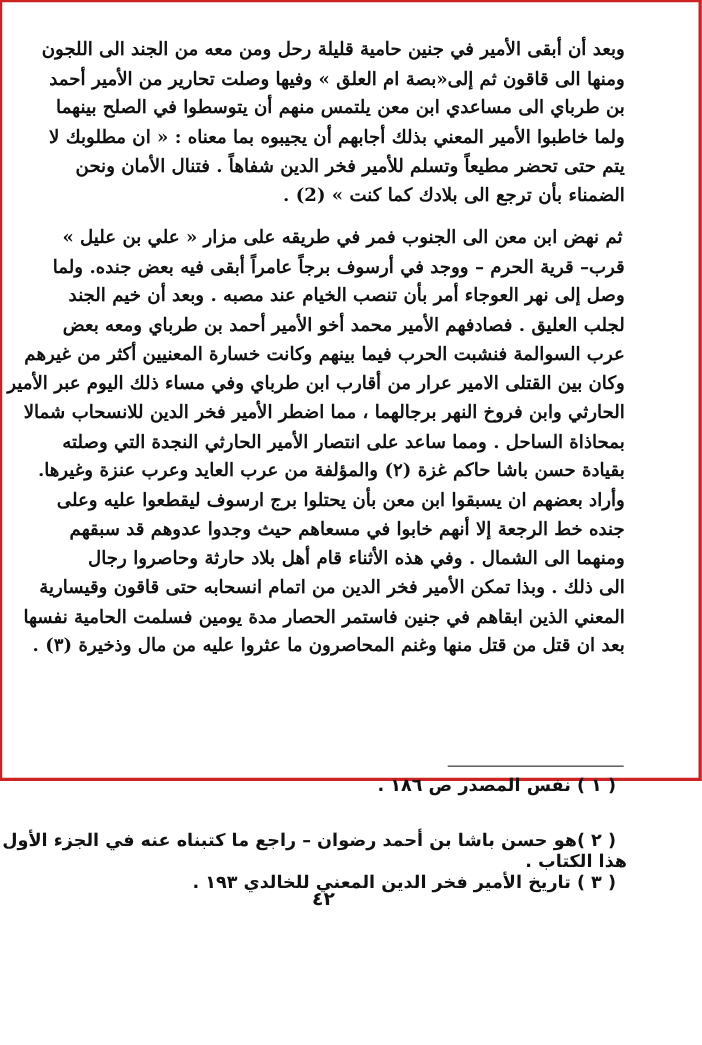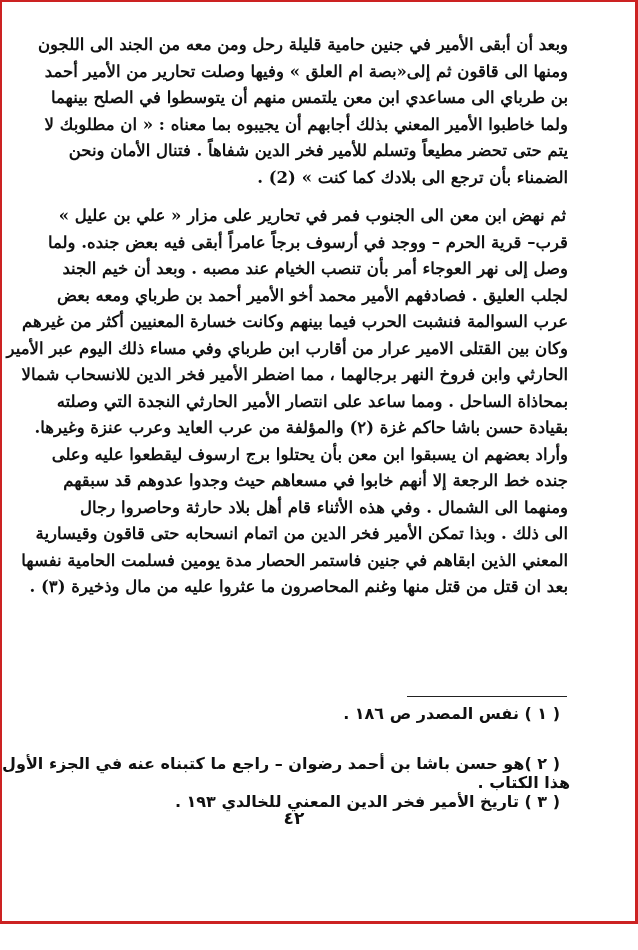--- a/index.html
+++ b/index.html
@@ -1,19 +1,19 @@
 <!DOCTYPE html>
 <html><head>
 <meta charset="utf-8">
 <style>
   html, body { margin: 0; padding: 0; background: #ffffff; }
   body { width: 638px; height: 950px; position: relative; overflow: hidden; }
   .frame {
     position: absolute; left: 0; top: 0;
-    width: 638px; height: 924px;
+    width: 638px; height: 710px;
     box-sizing: border-box;
     border-top: 2px solid #cc2222;
     border-left: 2px solid #cc2222;
     border-right: 3px solid #cc2222;
     border-bottom: 3px solid #cc2222;
     background: #ffffff;
   }
   .page {
     position: absolute; left: 78px; top: 30px; width: 488px;
     direction: rtl; text-align: justify;
@@ -57,21 +57,21 @@
   <div class="page">
     <div class="para">
       <span class="line first">وبعد أن أبقى الأمير في جنين حامية قليلة رحل ومن معه من الجند الى اللجون</span>
       <span class="line">ومنها الى قاقون ثم إلى«بصة ام العلق » وفيها وصلت تحارير من الأمير أحمد</span>
       <span class="line">بن طرباي الى مساعدي ابن معن يلتمس منهم أن يتوسطوا في الصلح بينهما</span>
       <span class="line">ولما خاطبوا الأمير المعني بذلك أجابهم أن يجيبوه بما معناه : « ان مطلوبك لا</span>
       <span class="line">يتم حتى تحضر مطيعاً وتسلم للأمير فخر الدين شفاهاً . فتنال الأمان ونحن</span>
       <span class="line last">الضمناء بأن ترجع الى بلادك كما كنت » (2) .</span>
     </div>
     <div class="para indent">
-      <span class="line first">ثم نهض ابن معن الى الجنوب فمر في تحارير على مزار « علي بن عليل »</span>
+      <span class="line first">ثم نهض ابن معن الى الجنوب فمر في طريقه على مزار « علي بن عليل »</span>
       <span class="line">قرب– قرية الحرم – ووجد في أرسوف برجاً عامراً أبقى فيه بعض جنده. ولما</span>
       <span class="line">وصل إلى نهر العوجاء أمر بأن تنصب الخيام عند مصبه . وبعد أن خيم الجند</span>
       <span class="line">لجلب العليق . فصادفهم الأمير محمد أخو الأمير أحمد بن طرباي ومعه بعض</span>
       <span class="line">عرب السوالمة فنشبت الحرب فيما بينهم وكانت خسارة المعنيين أكثر من غيرهم</span>
       <span class="line">وكان بين القتلى الامير عرار من أقارب ابن طرباي وفي مساء ذلك اليوم عبر الأمير</span>
       <span class="line">الحارثي وابن فروخ النهر برجالهما ، مما اضطر الأمير فخر الدين للانسحاب شمالا</span>
       <span class="line">بمحاذاة الساحل . ومما ساعد على انتصار الأمير الحارثي النجدة التي وصلته</span>
       <span class="line">بقيادة حسن باشا حاكم غزة (٢) والمؤلفة من عرب العايد وعرب عنزة وغيرها.</span>
       <span class="line">وأراد بعضهم ان يسبقوا ابن معن بأن يحتلوا برج ارسوف ليقطعوا عليه وعلى</span>
       <span class="line">جنده خط الرجعة إلا أنهم خابوا في مسعاهم حيث وجدوا عدوهم قد سبقهم</span>

